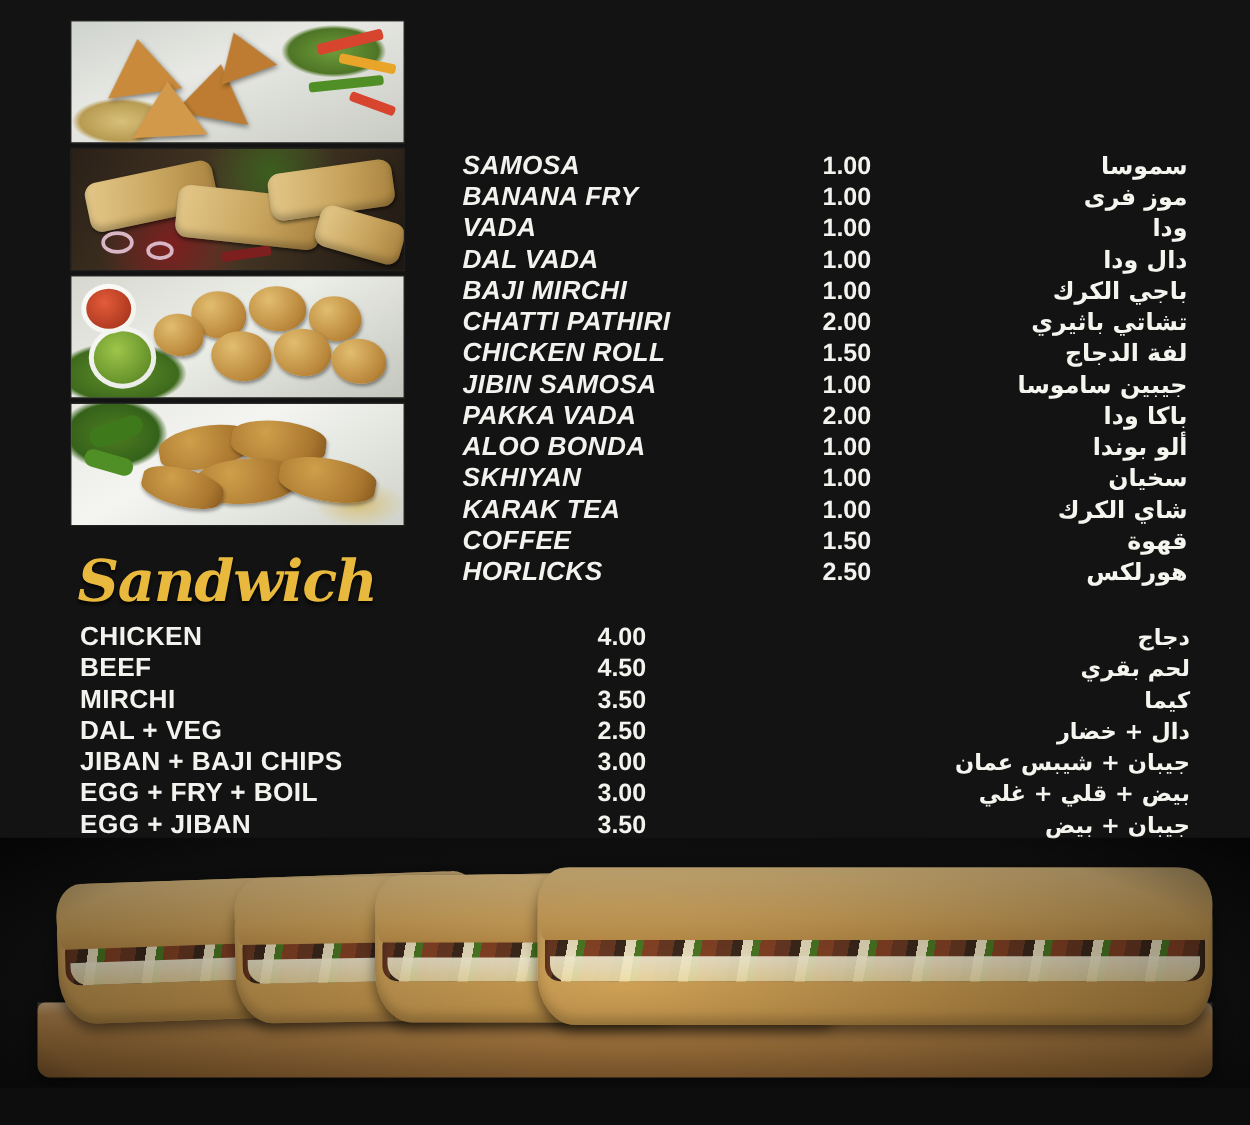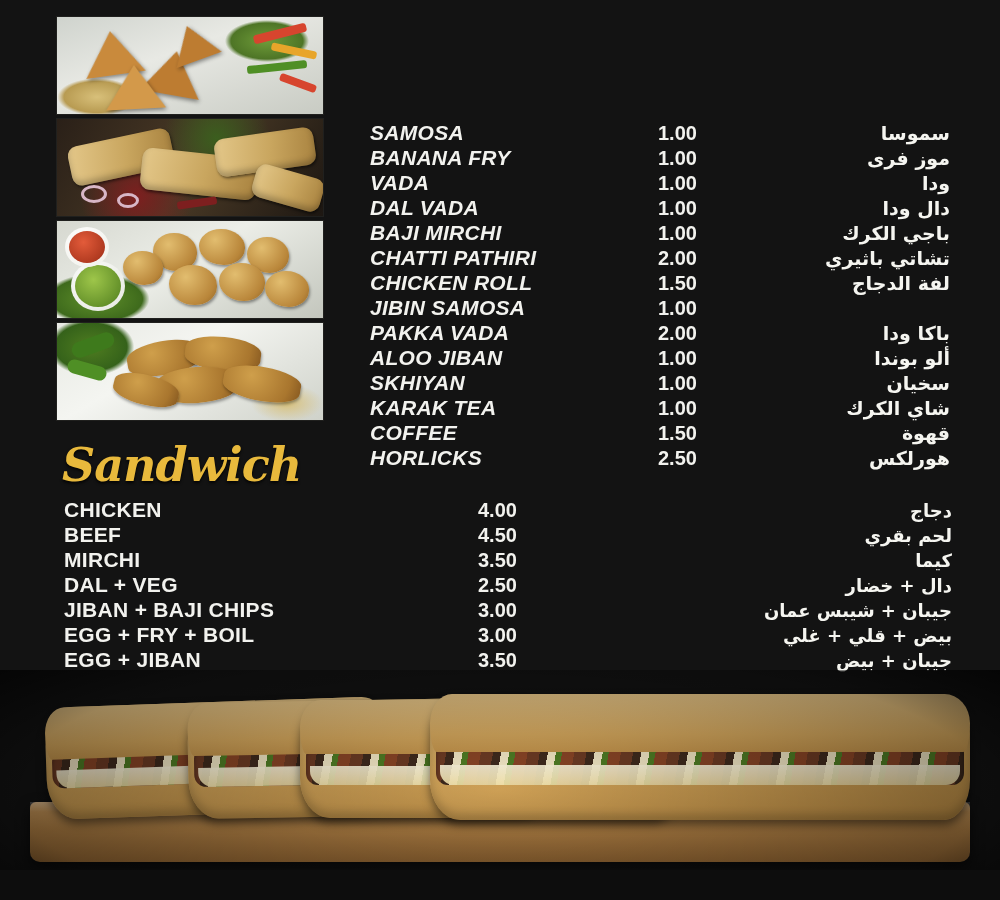--- a/index.html
+++ b/index.html
@@ -331,28 +331,29 @@
       <span class="ar">تشاتي باثيري</span>
     </div>
     <div class="row">
       <span class="name">CHICKEN ROLL</span>
       <span class="price">1.50</span>
       <span class="ar">لفة الدجاج</span>
     </div>
     <div class="row">
       <span class="name">JIBIN SAMOSA</span>
       <span class="price">1.00</span>
+      <span class="ar">جيبين ساموسا</span>
     </div>
     <div class="row">
       <span class="name">PAKKA VADA</span>
       <span class="price">2.00</span>
       <span class="ar">باكا ودا</span>
     </div>
     <div class="row">
-      <span class="name">ALOO JIBAN</span>
+      <span class="name">ALOO BONDA</span>
       <span class="price">1.00</span>
       <span class="ar">ألو بوندا</span>
     </div>
     <div class="row">
       <span class="name">SKHIYAN</span>
       <span class="price">1.00</span>
       <span class="ar">سخيان</span>
     </div>
     <div class="row">
       <span class="name">KARAK TEA</span>

